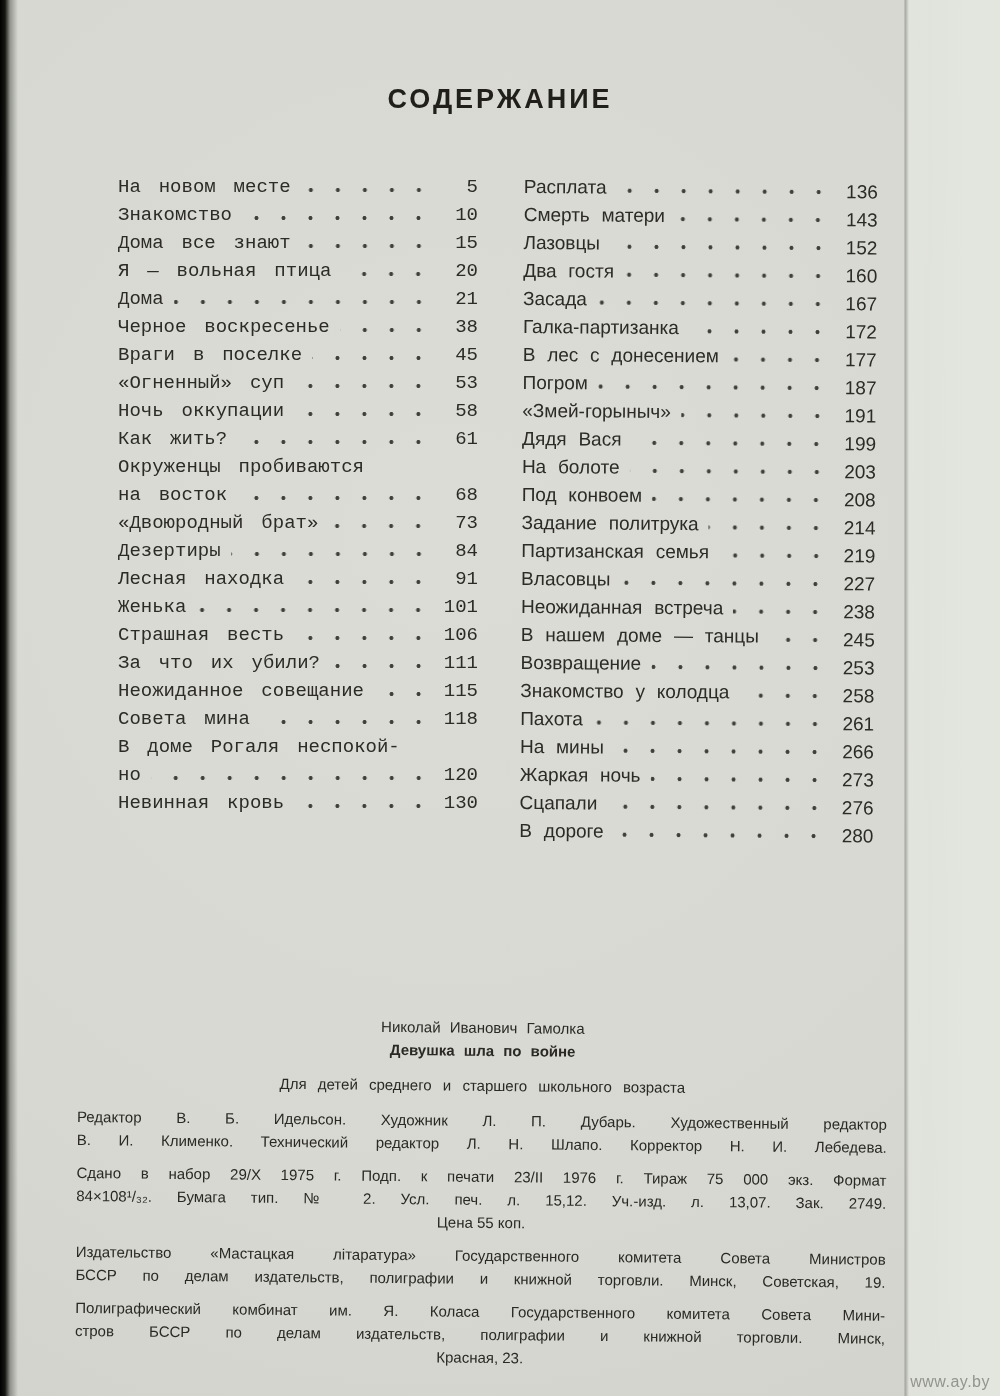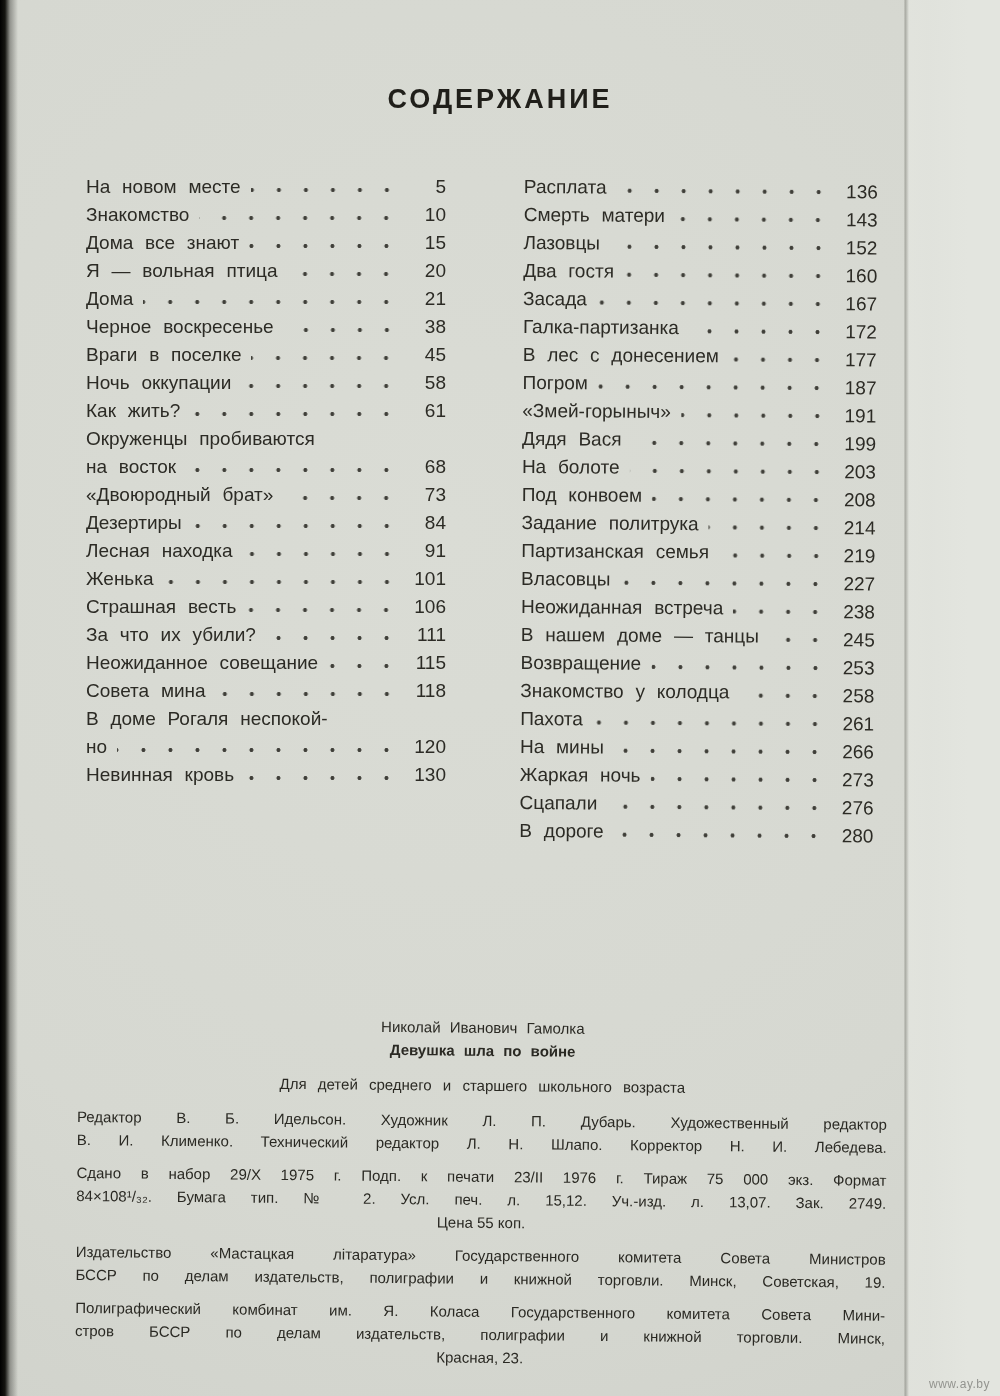--- a/index.html
+++ b/index.html
@@ -16,21 +16,21 @@
     position:absolute; left:904px; top:0; width:96px; height:100%;
     background:linear-gradient(to right, rgba(94,94,86,0) 0, rgba(94,94,86,0.40) 1px,
       rgba(230,232,226,0.7) 5px, rgba(226,228,222,0.85) 24px, #e3e5df 64px);
   }
   .page-title {
     position:absolute; top:84px; left:0; width:1000px; margin:0;
     text-align:center; font-size:27px; font-weight:bold; letter-spacing:3px;
     word-spacing:4px; color:#201f1a;
   }
   .toc-col { position:absolute; top:172px; }
-  .left-col  { left:86px; width:360px; }
+  .left-col  { left:118px; width:360px;font-family:Liberation Mono, monospace; }
   .right-col { left:524px; width:354px; transform:rotate(0.4deg); transform-origin:0 0; }
   .toc-row { display:flex; align-items:flex-end; height:28px; line-height:26px; font-size:19px; }
   .toc-row .t { white-space:nowrap; word-spacing:6.5px; }
   .toc-row .leader {
     flex:1 1 auto; height:26px; margin:0 2px 0 10px;
     background-image: radial-gradient(circle, rgba(42,41,35,0.88) 1.7px, rgba(42,41,35,0) 2.3px);
     background-size:27px 10px; background-repeat:repeat-x;
     background-position:right bottom 5px;
   }
   .toc-row .p { min-width:44px; text-align:right; }
@@ -44,21 +44,21 @@
   .c-center { text-align:center; }
   .author    { word-spacing:5px; line-height:20px; margin-bottom:3px; }
   .booktitle { word-spacing:5px; line-height:20px; margin-bottom:15px; font-weight:bold; }
   .audience  { word-spacing:7px; line-height:20px; margin-bottom:13px; }
   .para { margin-bottom:10px; }
   .p-line { line-height:23px; text-align:justify; text-align-last:justify; word-spacing:2px; }
   .center-line { text-align:center; line-height:23px; }
 
   .watermark {
     position:absolute; right:10px; bottom:5px;
-    font-size:12px; color:#93948f; letter-spacing:0.5px;
+    font-size:16px; color:#93948f; letter-spacing:0.5px;
   }
 </style>
 </head>
 <body>
 
 <div class="scan">
   <div class="edge-left"></div>
   <div class="crease"></div>
 
   <h1 class="page-title">СОДЕРЖАНИЕ</h1>
@@ -92,20 +92,25 @@
     </div>
       <div class="toc-row">
       <span class="t">Черное воскресенье</span>
       <span class="leader"></span>
       <span class="p">38</span>
     </div>
       <div class="toc-row">
       <span class="t">Враги в поселке</span>
       <span class="leader"></span>
       <span class="p">45</span>
+    </div>
+      <div class="toc-row">
+      <span class="t">«Огненный» суп</span>
+      <span class="leader"></span>
+      <span class="p">53</span>
     </div>
       <div class="toc-row">
       <span class="t">Ночь оккупации</span>
       <span class="leader"></span>
       <span class="p">58</span>
     </div>
       <div class="toc-row">
       <span class="t">Как жить?</span>
       <span class="leader"></span>
       <span class="p">61</span>

